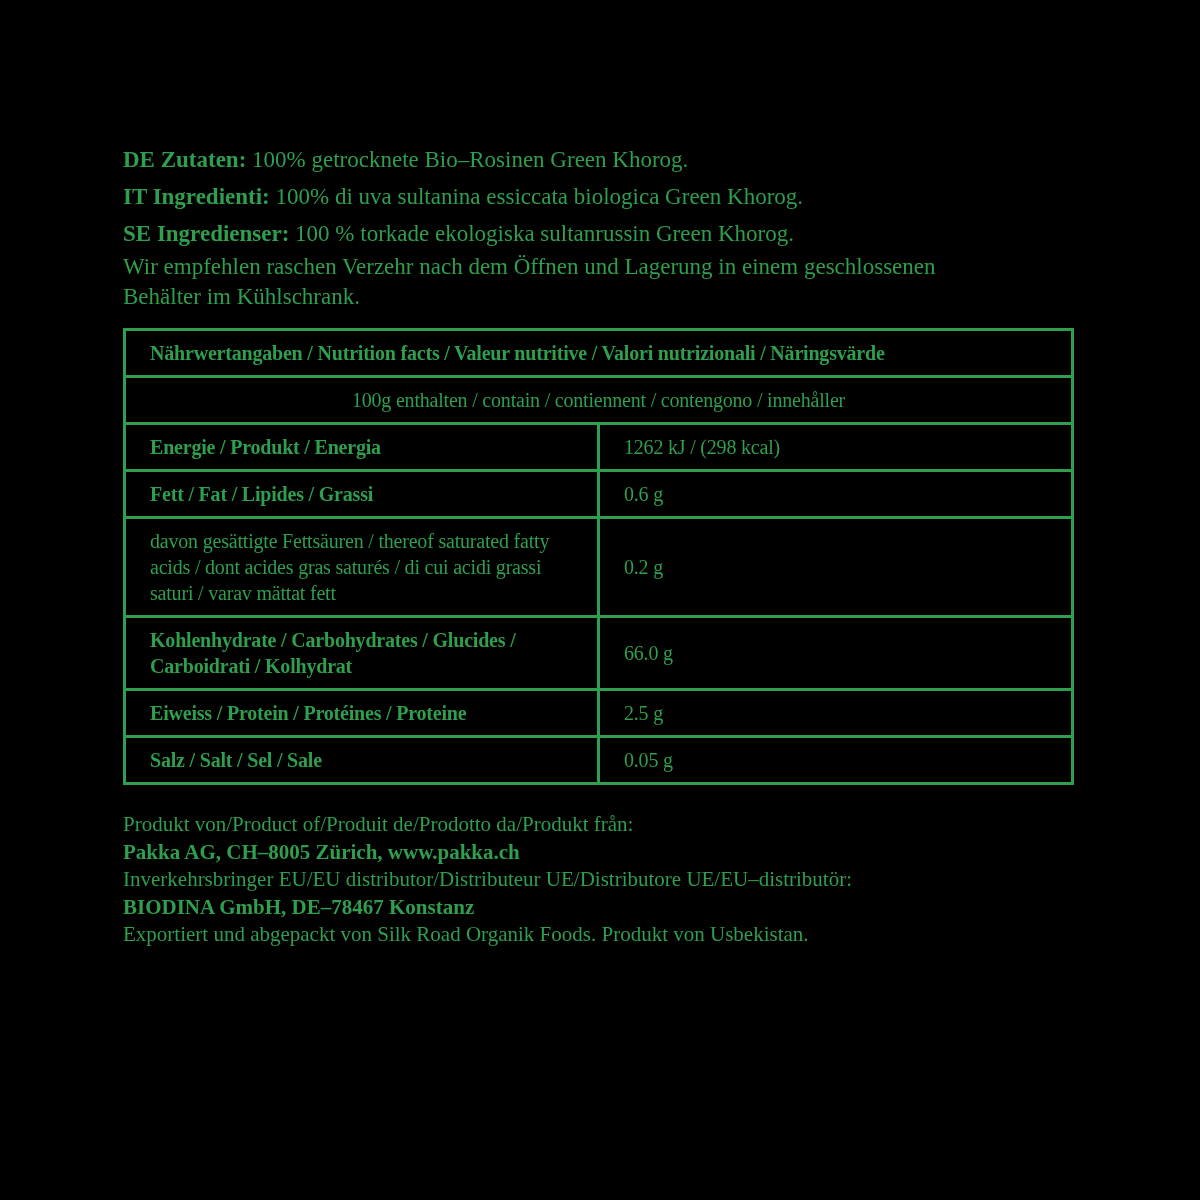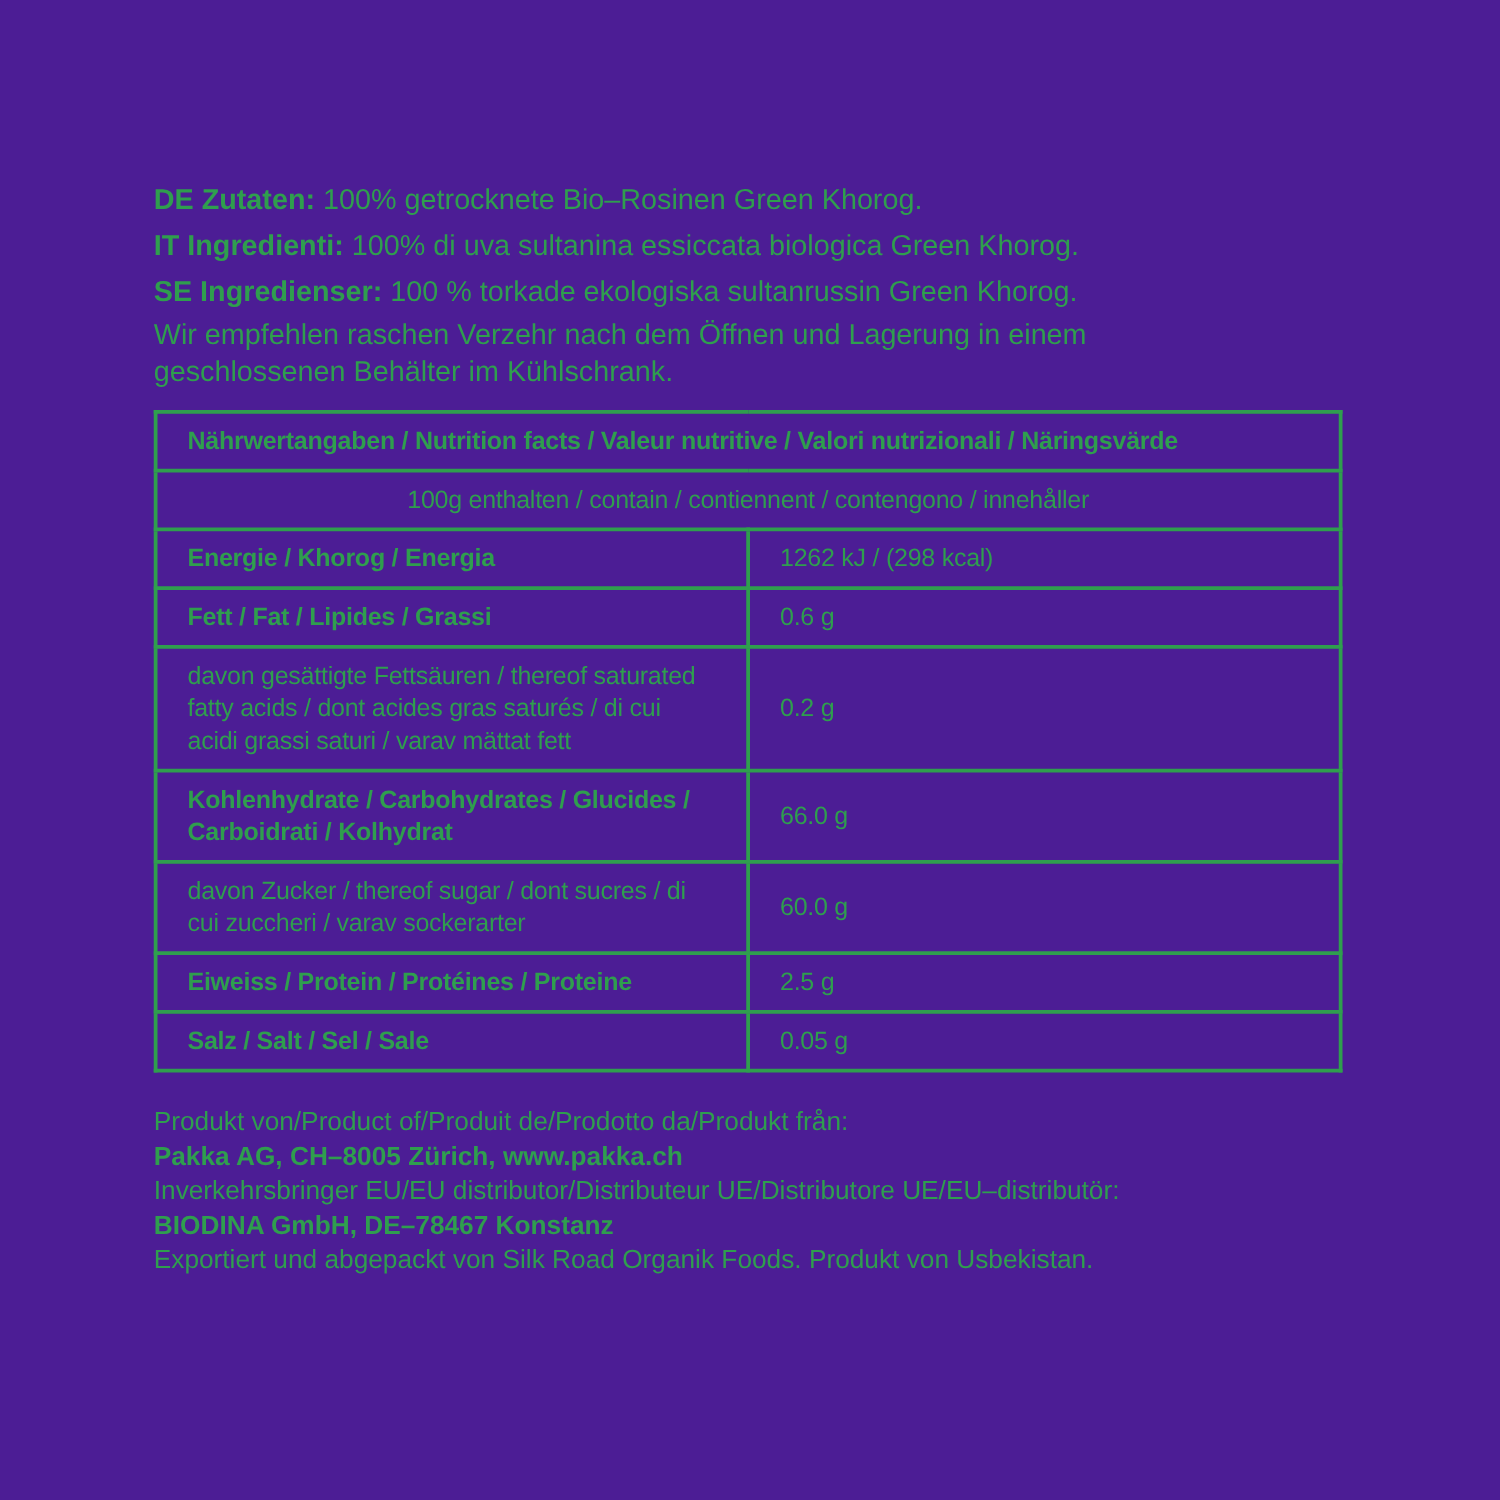--- a/index.html
+++ b/index.html
@@ -4,22 +4,22 @@
 <style>
   html, body {
     margin: 0;
     padding: 0;
     background: #ffffff;
   }
   .page {
     position: relative;
     width: 1200px;
     height: 1200px;
-    background: #4c1d95;
-    font-family: Liberation Sans, sans-serif;
+    background: #000000;
+    font-family: Liberation Serif, serif;
     color: #2f9e4e;
     overflow: hidden;
   }
   .content {
     position: absolute;
     left: 123px;
     top: 141px;
     width: 951px;
   }
   .b { font-weight: bold; }
@@ -97,38 +97,34 @@
 
     <table class="nutrition">
       <tbody>
           <tr>
         <td colspan="2" class="t-title">Nährwertangaben / Nutrition facts / Valeur nutritive / Valori nutrizionali / Näringsvärde</td>
       </tr>
       <tr>
         <td colspan="2" class="t-subtitle">100g enthalten / contain / contiennent / contengono / innehåller</td>
       </tr>
       <tr>
-        <td class="t-label b">Energie / Khorog / Energia</td>
+        <td class="t-label b">Energie / Produkt / Energia</td>
         <td class="t-value">1262 kJ / (298 kcal)</td>
       </tr>
       <tr>
         <td class="t-label b">Fett / Fat / Lipides / Grassi</td>
         <td class="t-value">0.6 g</td>
       </tr>
       <tr>
         <td class="t-label">davon gesättigte Fettsäuren / thereof saturated fatty acids / dont acides gras saturés / di cui acidi grassi saturi / varav mättat fett</td>
         <td class="t-value">0.2 g</td>
       </tr>
       <tr>
         <td class="t-label b">Kohlenhydrate / Carbohydrates / Glucides / Carboidrati / Kolhydrat</td>
         <td class="t-value">66.0 g</td>
-      </tr>
-      <tr>
-        <td class="t-label">davon Zucker / thereof sugar / dont sucres / di cui zuccheri / varav sockerarter</td>
-        <td class="t-value">60.0 g</td>
       </tr>
       <tr>
         <td class="t-label b">Eiweiss / Protein / Protéines / Proteine</td>
         <td class="t-value">2.5 g</td>
       </tr>
       <tr>
         <td class="t-label b">Salz / Salt / Sel / Sale</td>
         <td class="t-value">0.05 g</td>
       </tr>
     </tbody>

